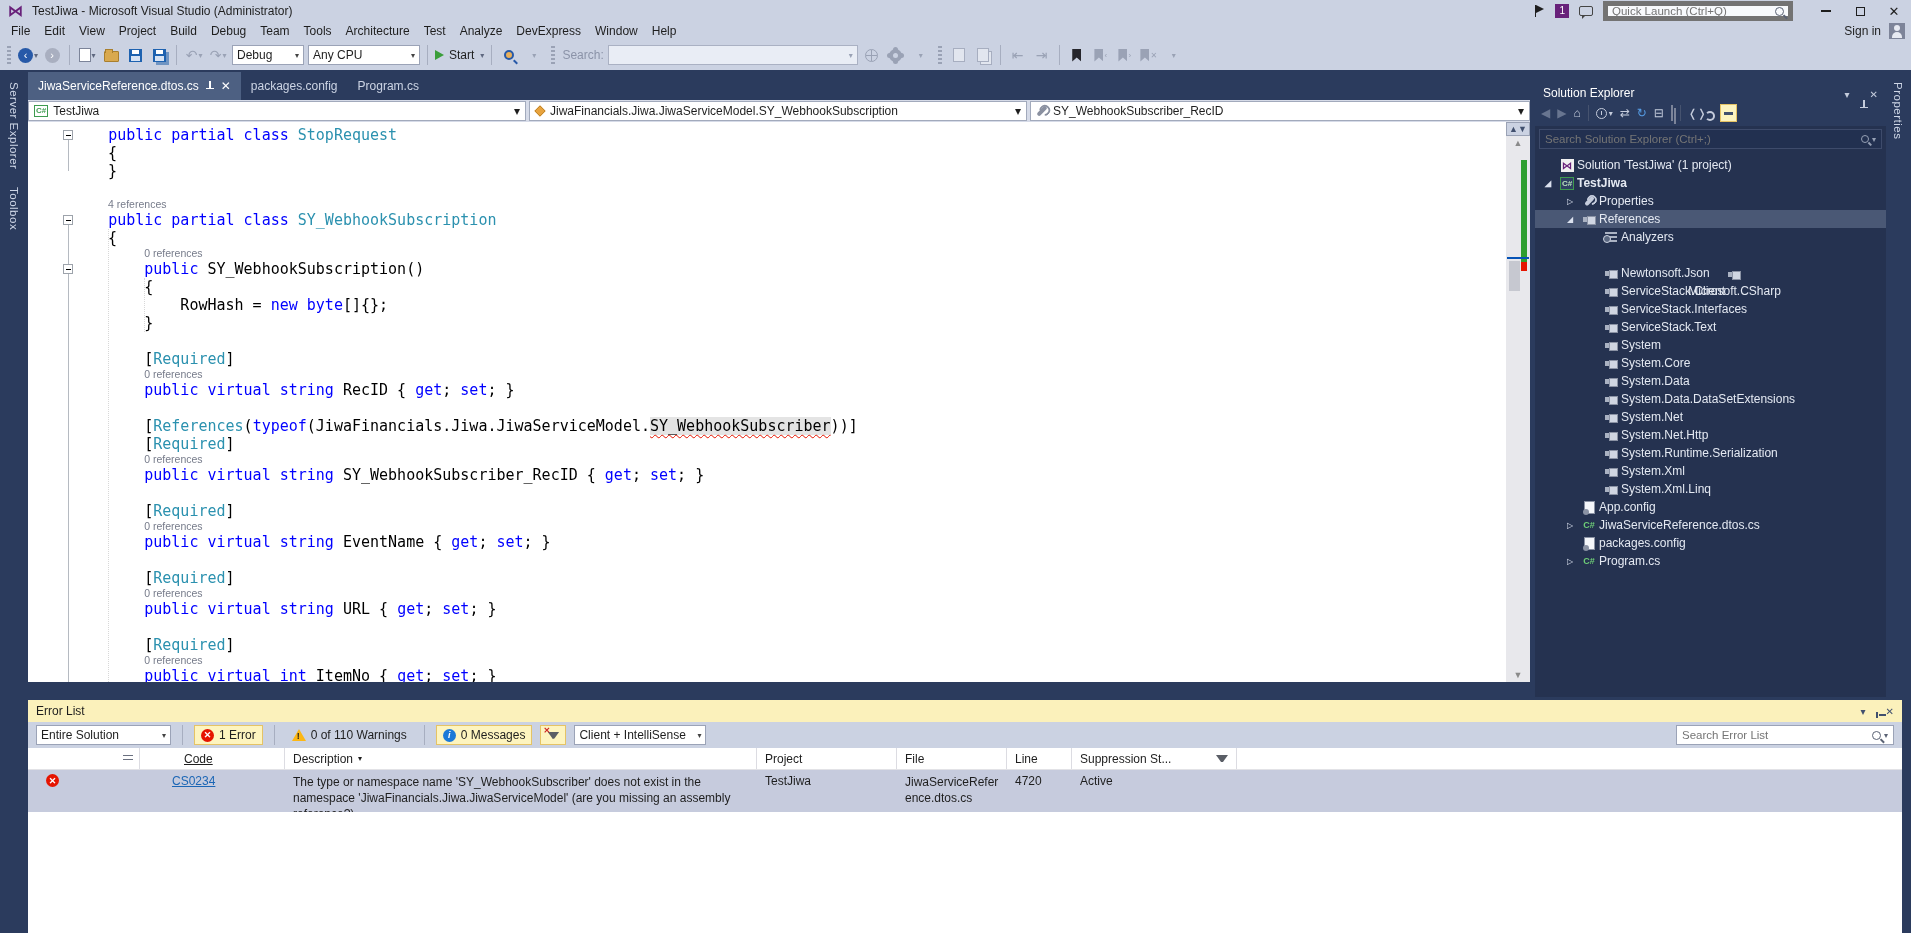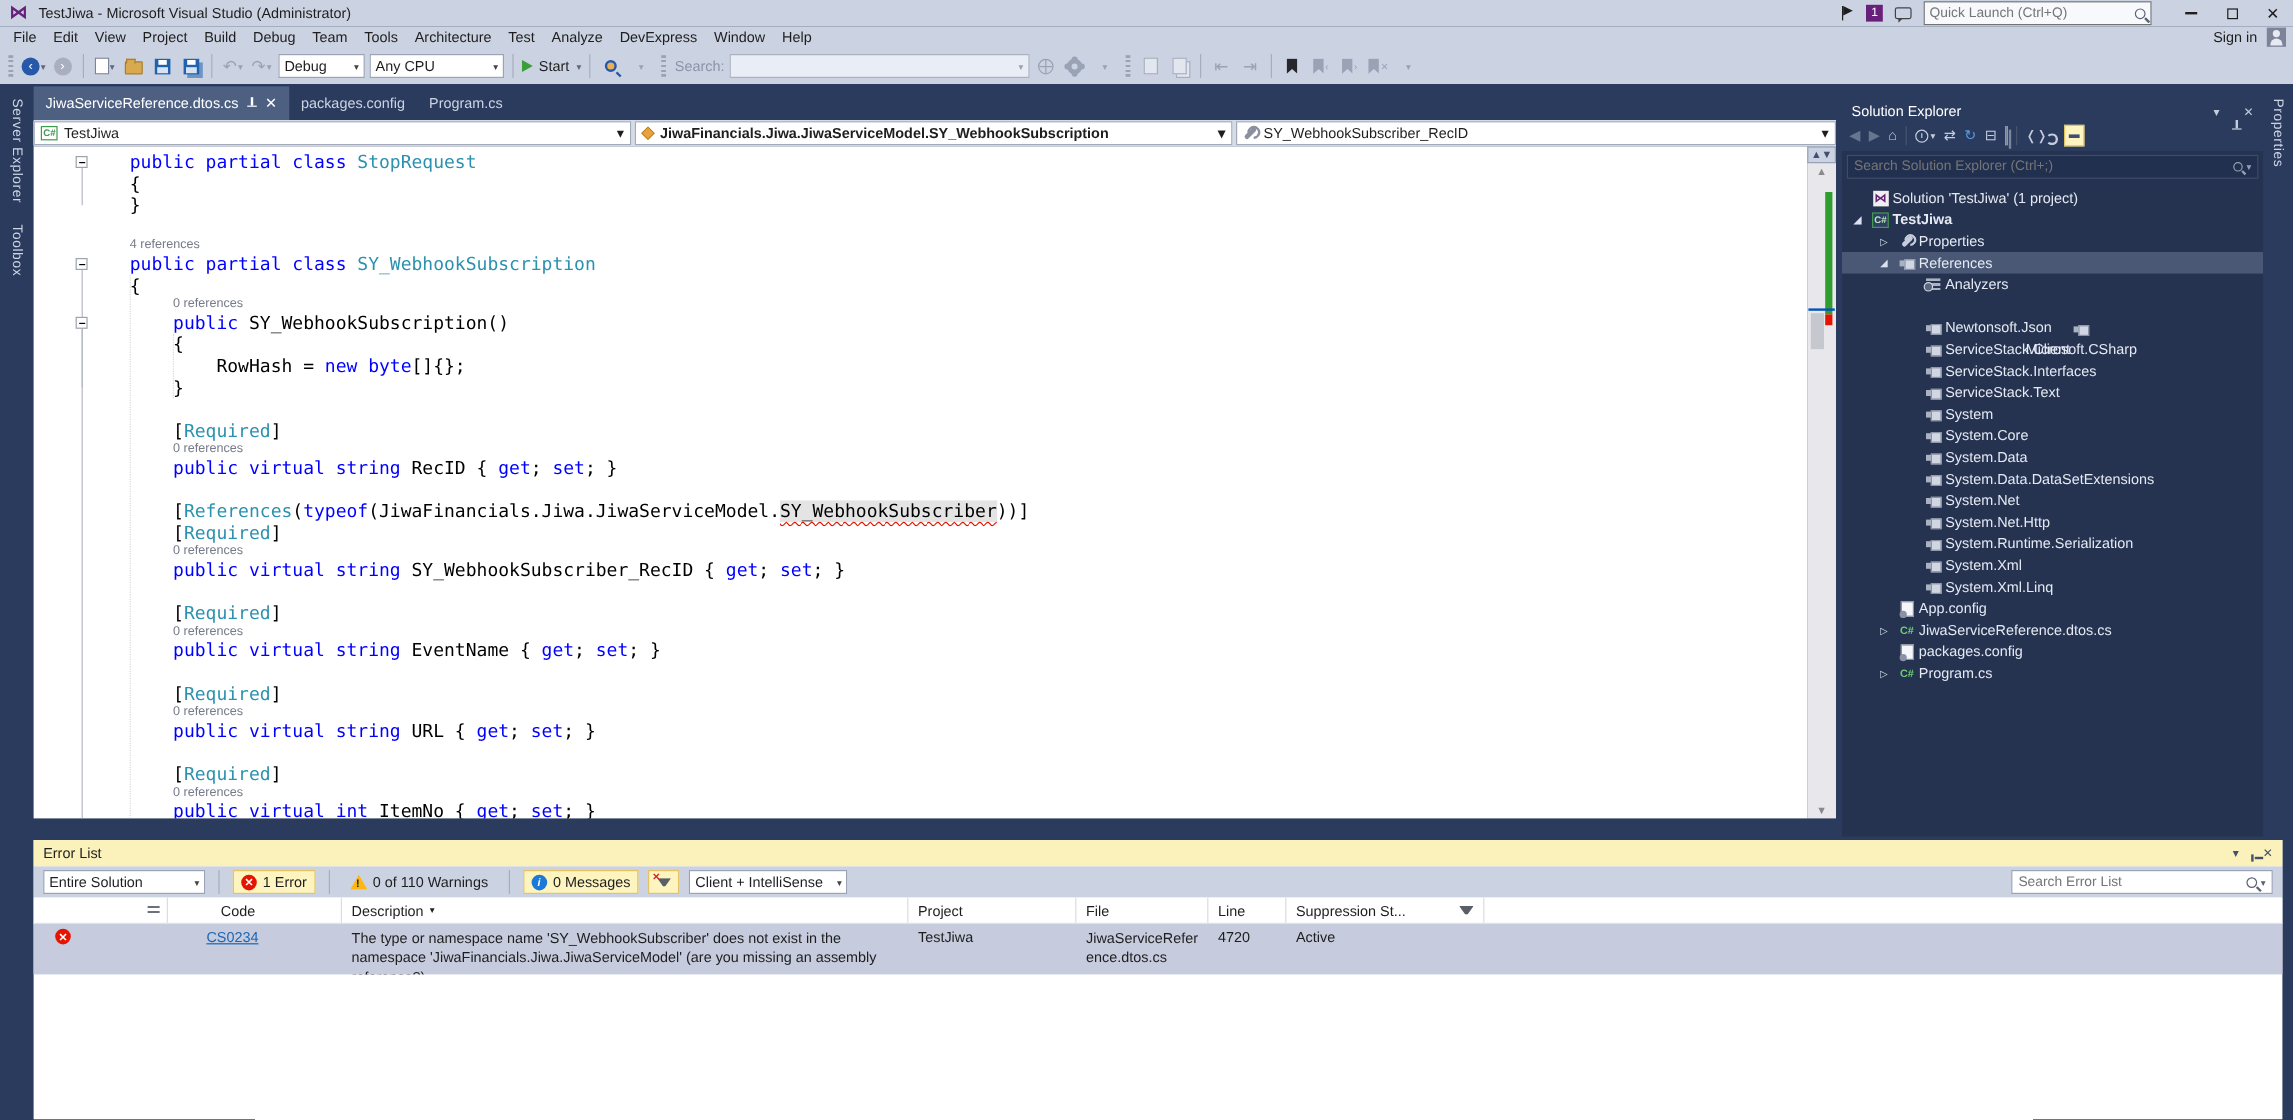--- a/index.html
+++ b/index.html
@@ -11,21 +11,21 @@
   .titlebar { left:0; top:0; width:1911px; height:22px; background:#cbd2e2; display:flex; align-items:center; }
   .vs-logo { width:16px; height:16px; margin:0 8px 0 8px; color:#68217a; font-weight:bold; font-size:15px; line-height:16px; }
   .title-text { font-size:12px; color:#1e1e1e; }
   .tb-right { margin-left:auto; display:flex; align-items:center; gap:10px; }
   .flag { width:10px; height:12px; position:relative; }
   .flag::before { content:""; position:absolute; left:0; top:0; width:1px; height:12px; background:#1e1e1e; }
   .flag::after { content:""; position:absolute; left:1px; top:0; width:0; height:0; border-top:4px solid transparent; border-bottom:4px solid transparent; border-left:8px solid #1e1e1e; }
   .badge { background:#68217a; color:#fff; font-size:10px; padding:0 4px; height:14px; line-height:14px; }
   .bubble { width:14px; height:10px; border:1px solid #444; border-radius:2px; position:relative; background:#cbd2e2; }
   .bubble::after { content:""; position:absolute; left:2px; bottom:-4px; border-left:4px solid #444; border-bottom:4px solid transparent; }
-  .ql-box { width:190px; height:20px; background:#f7f9fc; border:1px solid #737373; display:flex; align-items:center; padding:0 4px; }
+  .ql-box { width:190px; height:20px; background:#f7f9fc; border:5px solid #737373; display:flex; align-items:center; padding:0 4px; }
   .ql-box input { flex:1; border:0; outline:0; background:transparent; font-family:"Liberation Sans",sans-serif; font-size:11.5px; color:#5a6274; }
   .mag { width:9px; height:9px; border:1.5px solid #5a6274; border-radius:50%; position:relative; flex:0 0 auto; }
   .mag::after { content:""; position:absolute; width:5px; height:1.5px; background:#5a6274; transform:rotate(45deg); left:7px; top:8px; }
   .winbtns { display:flex; margin-left:6px; }
   .winbtn { width:34px; height:22px; display:flex; align-items:center; justify-content:center; color:#1e1e1e; }
   .mini { width:10px; height:2px; background:#1e1e1e; }
   .rest { width:9px; height:9px; border:1px solid #1e1e1e; position:relative; background:#cbd2e2; }
   .rest::before { content:""; position:absolute; left:2px; top:-3px; width:9px; height:9px; border:1px solid #1e1e1e; z-index:-1; }
   .closex { font-size:13px; }
 
@@ -77,21 +77,21 @@
   .tabs-row { left:28px; top:70px; width:1502px; height:30px; display:flex; align-items:flex-end; }
   .tab { height:28px; display:flex; align-items:center; padding:0 10px; color:#ccd4e4; gap:7px; }
   .tab.active { background:#4d6082; color:#fff; }
   .tab .pin { width:8px; height:10px; position:relative; }
   .tab .pin::before { content:""; position:absolute; left:3px; top:0; width:2px; height:7px; background:#fff; }
   .tab .pin::after { content:""; position:absolute; left:0; top:7px; width:8px; height:1px; background:#fff; }
   .tab .x { font-size:12px; color:#fff; }
 
   .navbar { left:28px; top:100px; width:1502px; height:22px; background:#d6dbe8; display:flex; gap:3px; padding:1px 0; }
   .nav-combo { background:#fff; border:1px solid #a2aabc; height:20px; display:flex; align-items:center; gap:5px; padding:0 5px; }
-  .nc1 { width:498px; } .nc2 { width:498px;font-weight:bold; } .nc3 { width:500px; }
+  .nc1 { width:498px; } .nc2 { width:498px; } .nc3 { width:500px; }
   .nav-combo .val { flex:1; font-size:12px; color:#1e1e1e; white-space:nowrap; overflow:hidden; }
   .csbadge { border:1px solid #3e9b4f; color:#3e9b4f; font-size:8px; font-weight:bold; padding:0 1px; line-height:10px; }
   .classicon { width:10px; height:10px; background:#e8a33d; transform:rotate(45deg) scale(.8); border:1px solid #b97d20; }
   .wrench14 { width:12px; height:4px; background:#8a90a0; border-radius:2px; transform:rotate(-45deg); position:relative; }
   .wrench14::after { content:""; position:absolute; right:-2px; top:-2px; width:7px; height:7px; border:2px solid #8a90a0; border-radius:50%; border-left-color:transparent; }
 
   
   .editor { left:28px; top:122px; width:1478px; height:560px; background:#fff; overflow:hidden; font-family:"DejaVu Sans Mono", monospace; font-size:15px; }
   .code-lines { padding-top:4px; position:relative; }
   .cl { height:18px; line-height:18px; white-space:pre; position:relative; padding-left:44px; color:#000; }
@@ -644,21 +644,21 @@
     <span class="ep-search">
       <input placeholder="Search Error List" style="">
       <span class="mag"></span>
       <span style="font-size:8px;color:#5a6274;margin-left:3px;">▾</span>
     </span>
   </div>
   <div class="ep-header">
     <span class="hcell w-sev">
         <span class="sorticon"></span>
       </span>
-    <span class="hcell w-code" style="padding-left:44px;">
+    <span class="hcell w-code" style="padding-left:44px;text-decoration:underline;">
         <span>Code</span>
       </span>
     <span class="hcell w-desc">
         <span>Description</span>
         <span style="font-size:8px;">▾</span>
       </span>
     <span class="hcell w-proj">
         <span>Project</span>
       </span>
     <span class="hcell w-file">

